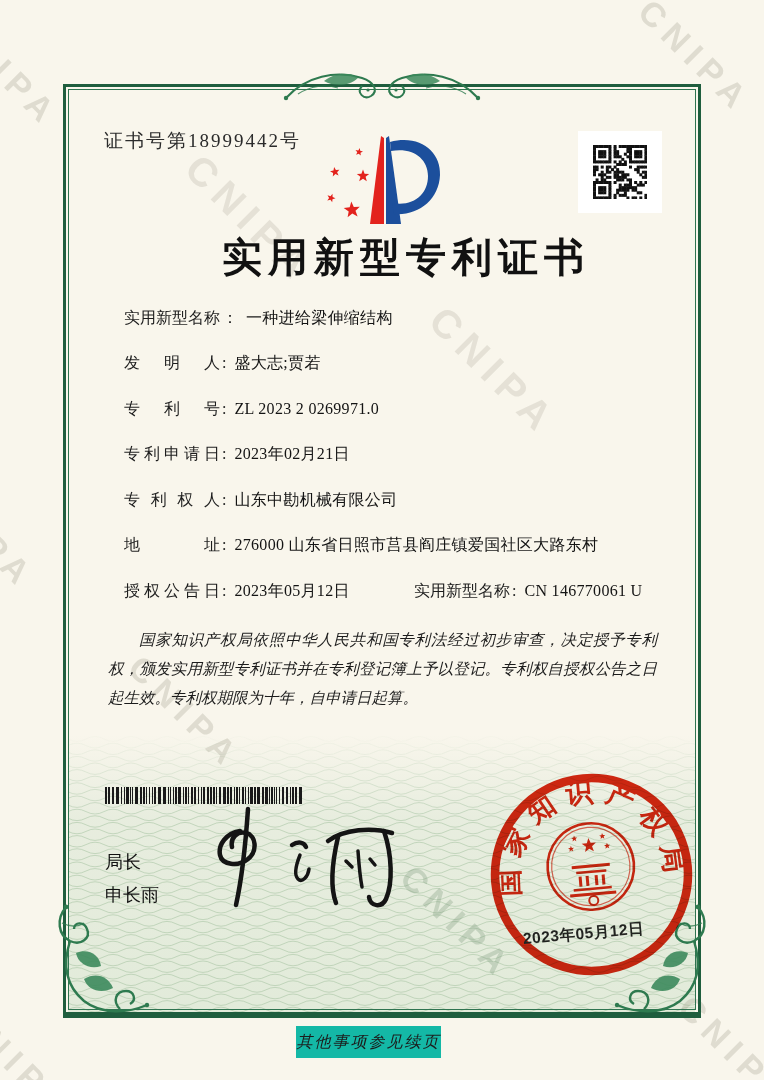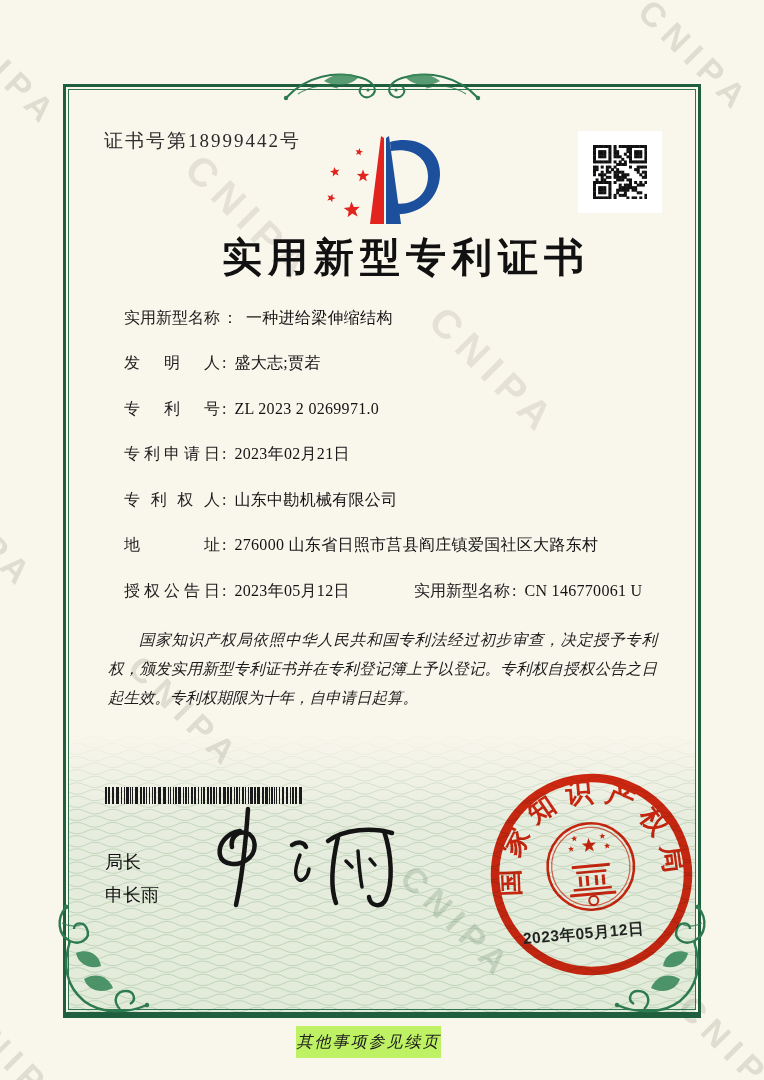--- a/index.html
+++ b/index.html
@@ -60,21 +60,21 @@
   .signer-title{position:absolute; left:105px; top:850px; z-index:4;
     font-family:"Liberation Sans","DejaVu Sans",sans-serif; font-size:18px; color:#111;}
   .signer-name{position:absolute; left:105px; top:883px; z-index:4;
     font-family:Liberation Sans, sans-serif; font-size:18px; color:#111;}
   .signature{position:absolute; left:196px; top:803px; z-index:4;}
   .seal{position:absolute; left:486px; top:769px; z-index:5; mix-blend-mode:multiply;}
   .page-info{position:absolute; left:0; top:984px; width:100%; text-align:center; z-index:4;
     font-size:13.5px; color:#333; letter-spacing:2px;}
   .footer-note-box{
     position:absolute; left:296px; top:1026px; width:145px; height:32px; z-index:4;
-    background:#bef264; text-align:center; line-height:32px;
+    background:#14b8a6; text-align:center; line-height:32px;
     font-size:16px; font-style:italic; letter-spacing:2px; color:#1c1c1c;
   }
   
   .orn-top{position:absolute; left:282px; top:68px; z-index:4;}
   .corner-bl{position:absolute; left:50px; top:903px; z-index:4;}
   .corner-br{position:absolute; left:614px; top:903px; z-index:4; transform:scaleX(-1);}
   svg{display:block;}
 </style>
 </head>
 <body>

